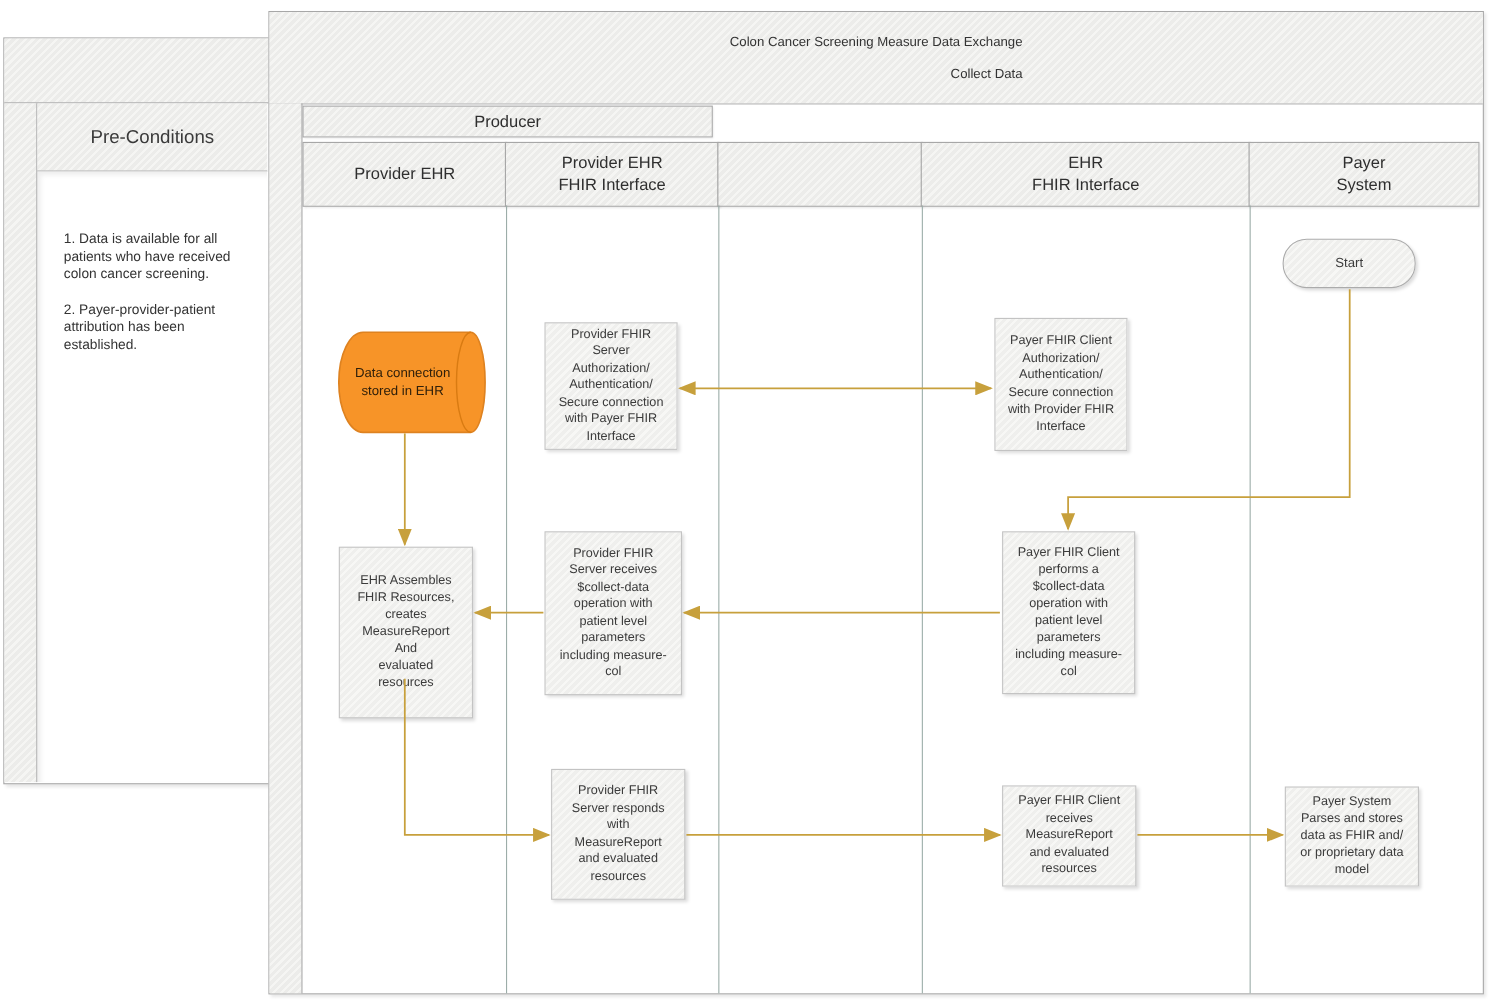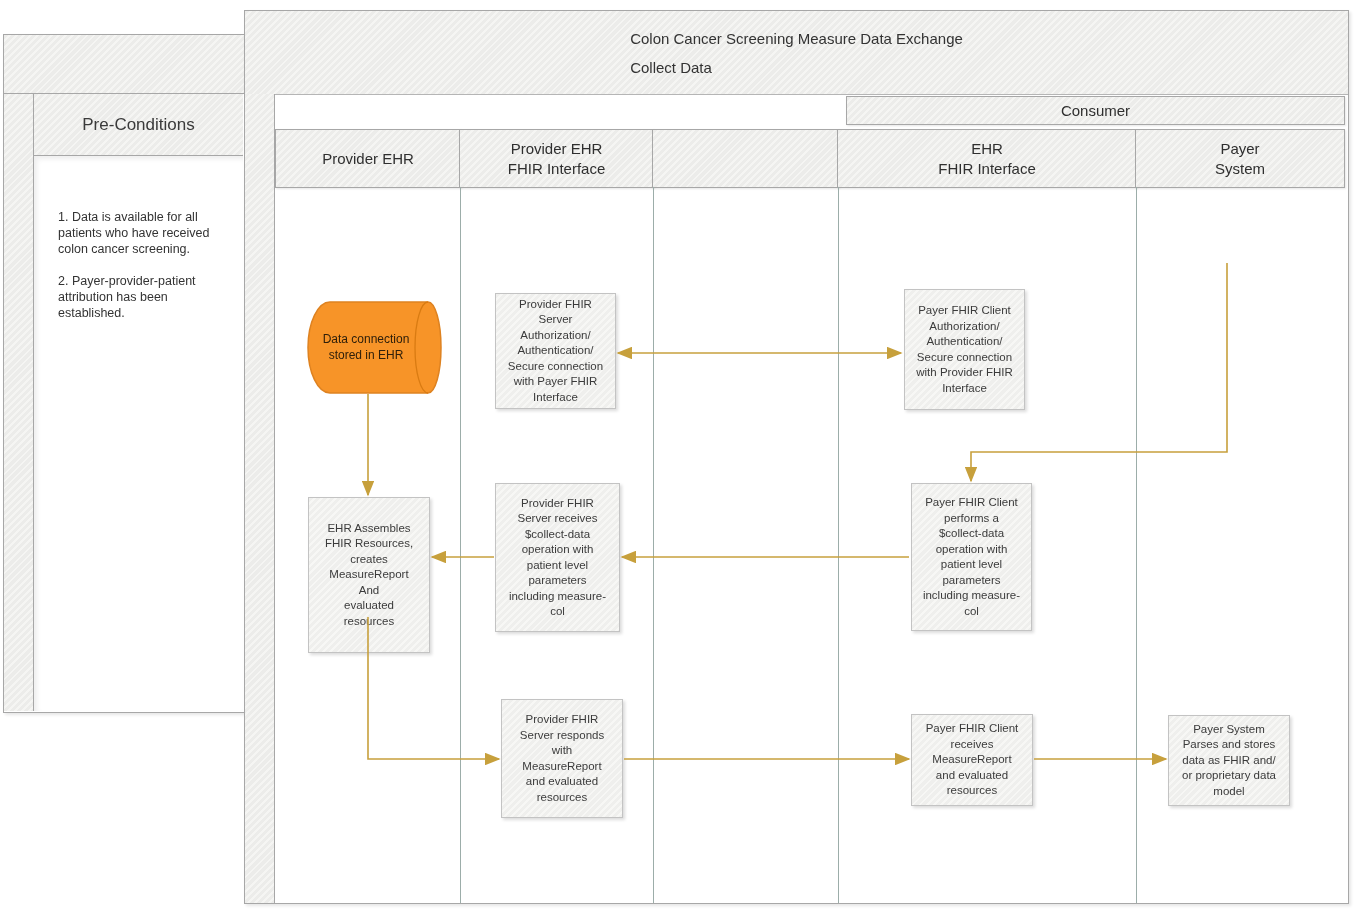--- a/index.html
+++ b/index.html
@@ -23,22 +23,22 @@
               font-size:17px;color:#3a3a3a;}
   .pre-body{left:30px;top:121px;width:209px;height:555px;background:#fff;
             box-shadow:inset 3px 3px 5px rgba(0,0,0,0.07);
             padding:53px 4px 0 24px;box-sizing:border-box;
             font-size:12.5px;line-height:16px;color:#333;}
 
   
   .frame{left:244px;top:10px;width:1103px;height:892px;border:1px solid #a7a7a7;
          background:#ffffff;box-shadow:2px 2px 3px rgba(0,0,0,0.10);}
   .title-band{left:0;top:0;width:100%;height:83px;border-bottom:1px solid #b5b5b5;
-              display:flex;align-items:center;justify-content:center;text-align:left;
-              font-size:15px;line-height:29px;color:#333;}
+              display:flex;align-items:center;justify-content:center;text-align:right;
+              font-size:12px;line-height:29px;color:#333;}
   .left-strip{left:0;top:83px;width:29px;height:809px;border-right:1px solid #a7a7a7;}
   .band{top:85px;height:27px;border:1px solid #a7a7a7;box-shadow:1px 1px 2px rgba(0,0,0,0.10);
         display:flex;align-items:center;justify-content:center;font-size:15px;color:#2f2f2f;}
   .band-producer{left:30px;width:371px;}
   .band-consumer{left:601px;width:497px;}
   .colhead{top:118px;height:57px;border:1px solid #a7a7a7;box-shadow:1px 1px 2px rgba(0,0,0,0.10);
            display:flex;align-items:center;justify-content:center;text-align:center;
            font-size:15px;line-height:20px;color:#2f2f2f;}
   .ch1{left:30px;width:184px;}
   .ch2{left:214px;width:193px;}
@@ -78,37 +78,38 @@
 2. Payer-provider-patient
 attribution has been
 established.</div>
   </div>
 
   <div class="abs frame">
     <div class="abs title-band hatch pre-line">Colon Cancer Screening Measure Data Exchange
 Collect Data</div>
     <div class="abs left-strip hatch"></div>
 
-    <div class="abs band band-consumer hatch">Consumer</div>
+    <div class="abs band band-producer hatch">Producer</div>
 
     <div class="abs colhead ch1 hatch pre-line">Provider EHR</div>
     <div class="abs colhead ch2 hatch pre-line">Provider EHR
 FHIR Interface</div>
     <div class="abs colhead ch3 hatch pre-line"></div>
     <div class="abs colhead ch4 hatch pre-line">EHR
 FHIR Interface</div>
     <div class="abs colhead ch5 hatch pre-line">Payer
 System</div>
 
     <div class="abs lane-div ld1"></div>
     <div class="abs lane-div ld2"></div>
     <div class="abs lane-div ld3"></div>
     <div class="abs lane-div ld4"></div>
   </div>
 
+  <div class="abs node start pre-line" style="left:1166px;top:217px;width:121px;height:45px;">Start</div>
 
   <svg class="abs cyl-svg" style="left:296px;top:296px;" width="160" height="104" viewBox="0 0 160 104">
     <path d="M 34 6 H 132 A 13 45.5 0 0 1 132 97 H 34 A 22 45.5 0 0 1 34 6 Z" fill="#F79428" stroke="#DE8220" stroke-width="1.5"></path>
     <path d="M 132 6 A 13 45.5 0 0 0 132 97" fill="none" stroke="#D97B12" stroke-width="1.3"></path>
   </svg>
   <div class="abs cyl-label pre-line" style="left:308px;top:300px;width:116px;height:94px;">Data connection
 stored in EHR</div>
 
   <div class="abs node pre-line" style="left:495px;top:293px;width:121px;height:116px;">Provider FHIR
 Server

